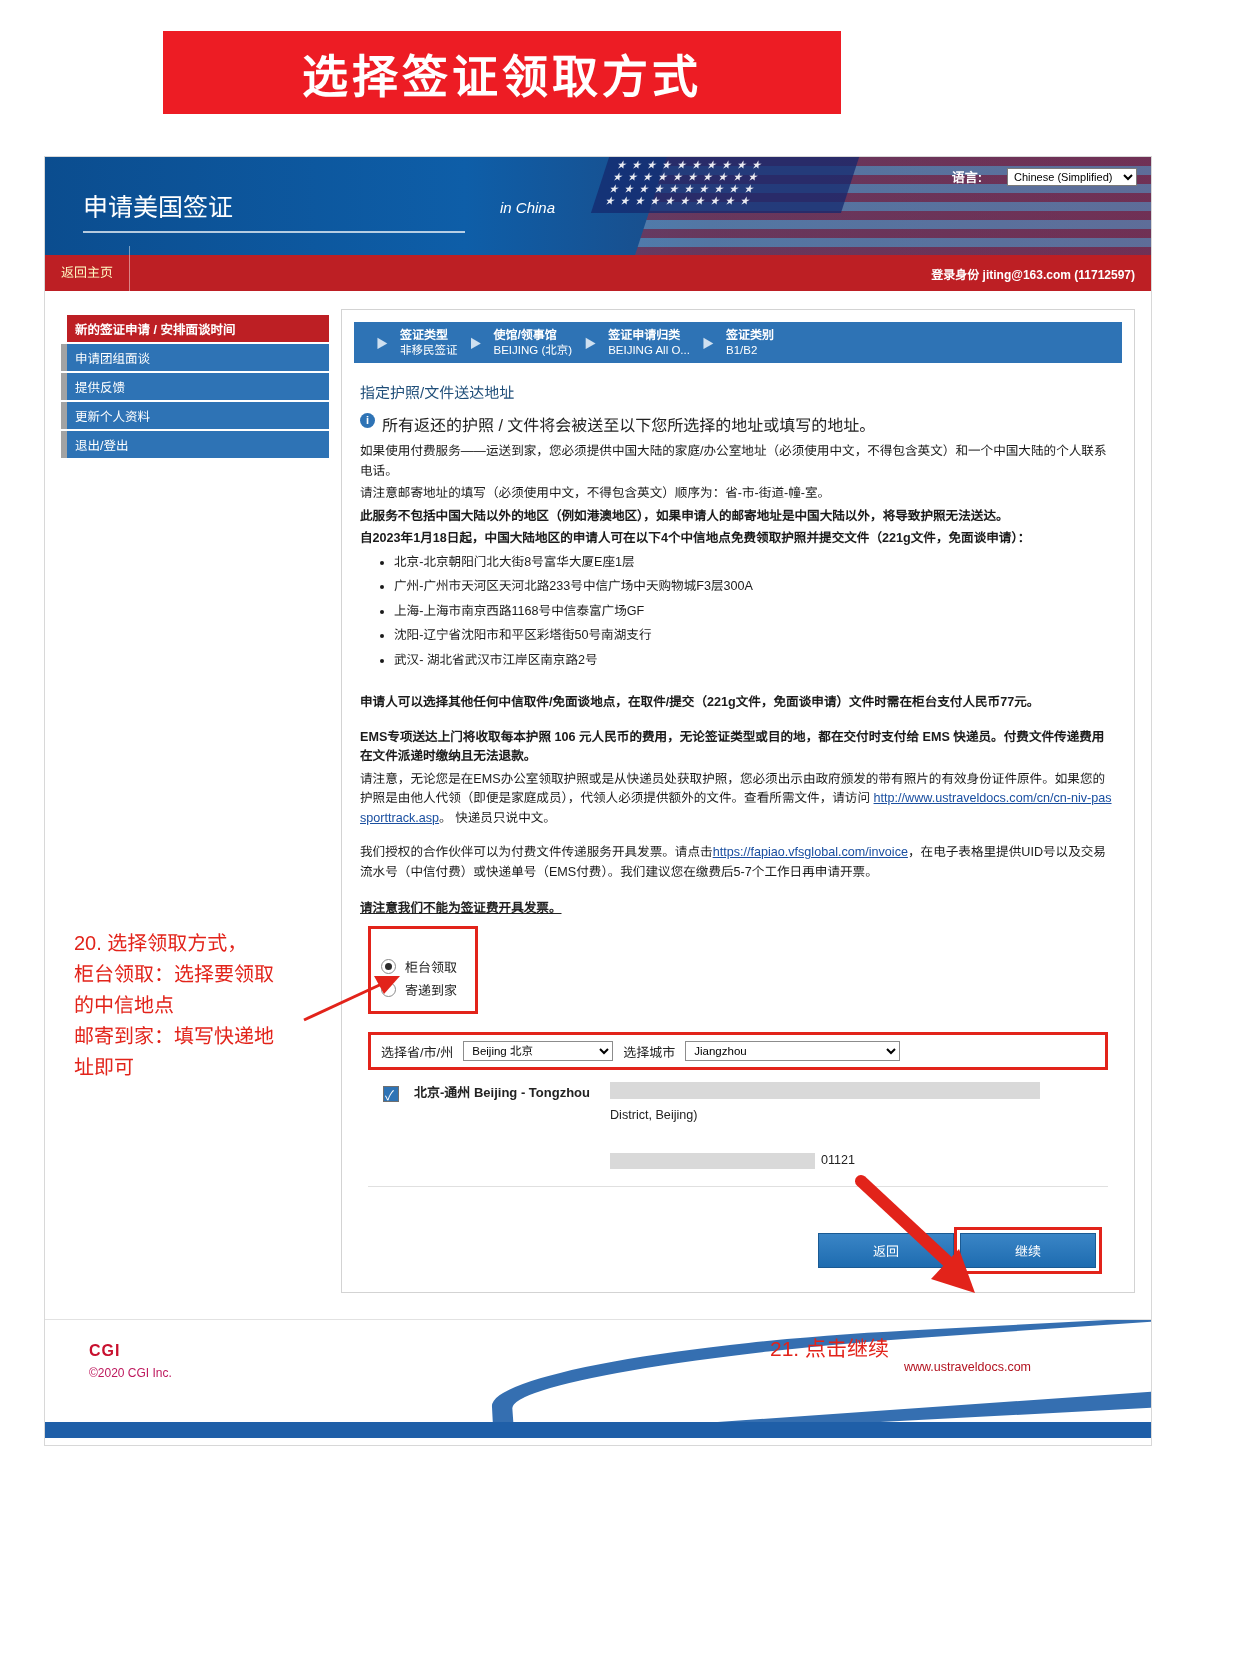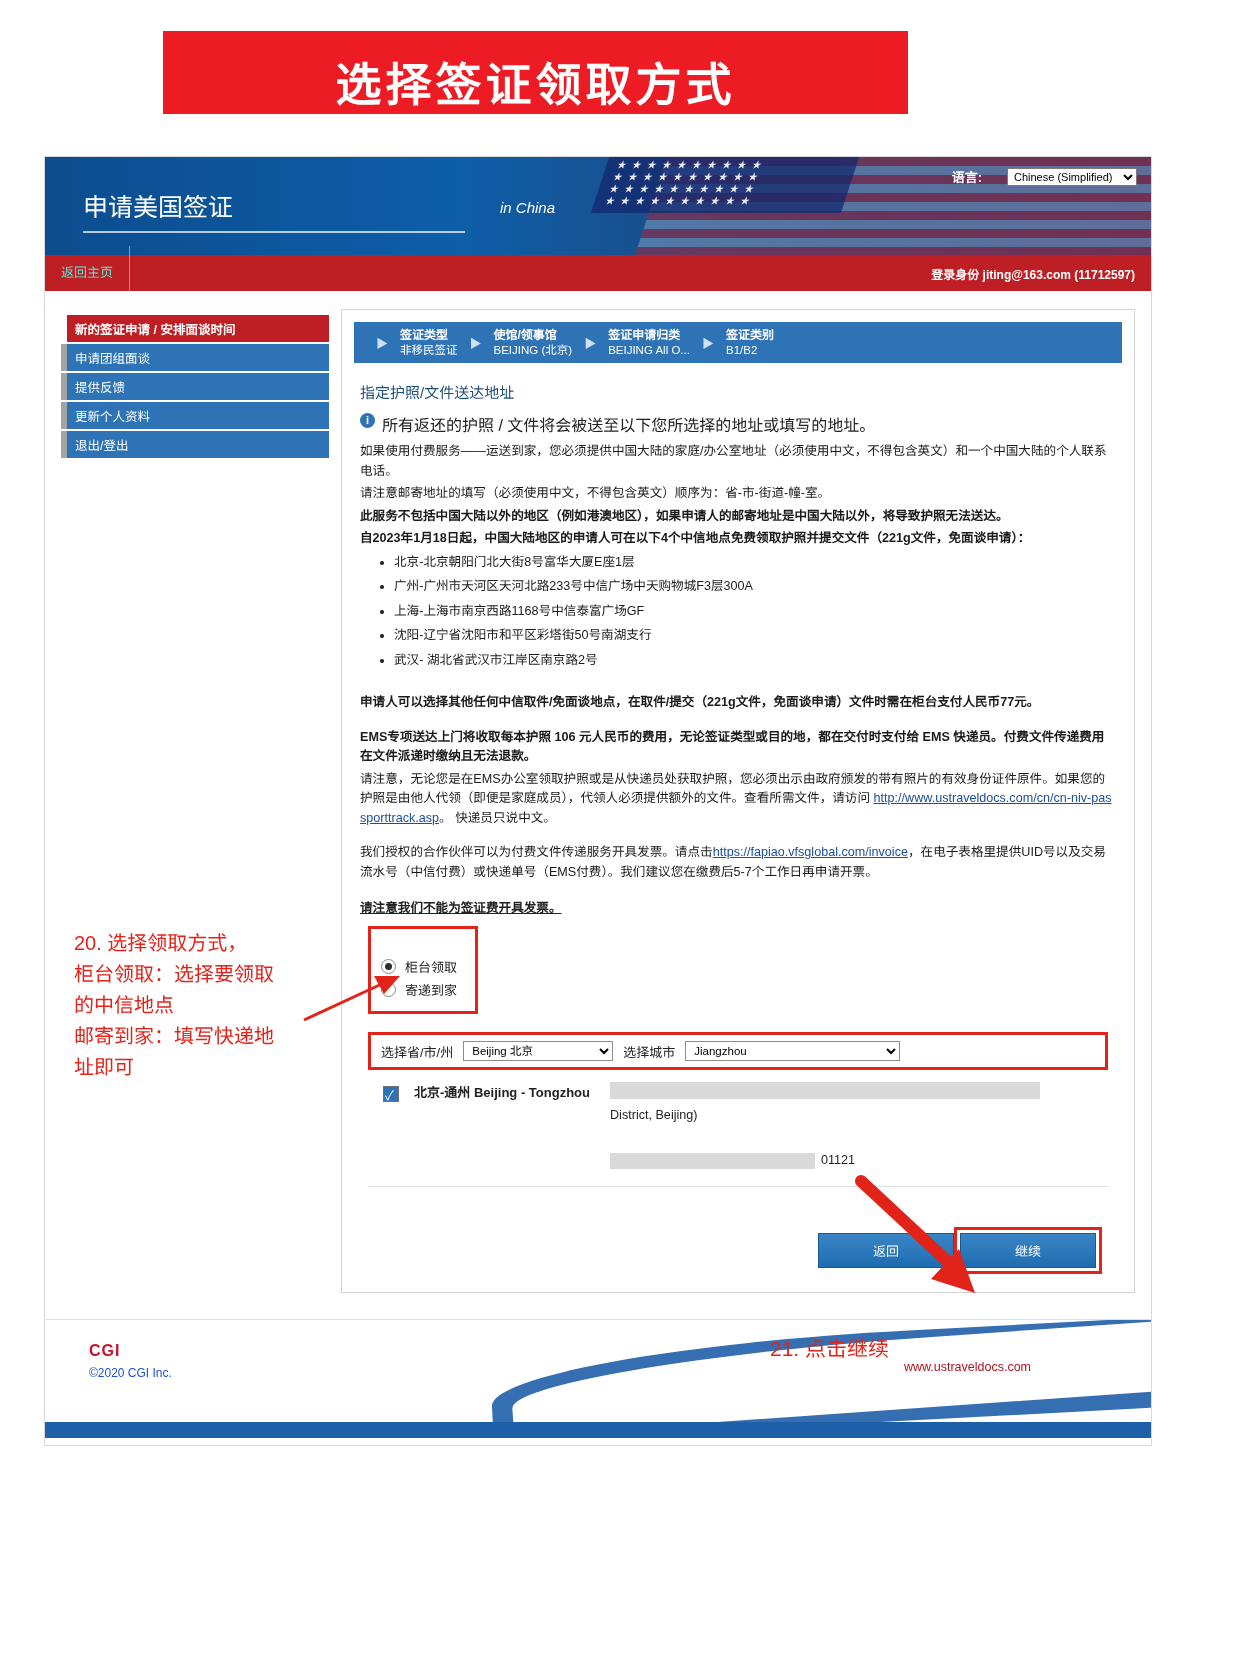--- a/index.html
+++ b/index.html
@@ -14,25 +14,25 @@
     height: 1660px;
     background: #ffffff;
     overflow: hidden;
   }
 
   
   .banner {
     position: absolute;
     left: 163px;
     top: 31px;
-    width: 745px;
+    width: 678px;
     height: 83px;
     background: #ed1c24;
     display: flex;
-    align-items: flex-end;
+    align-items: center;
     justify-content: center;
   }
   .banner-text {
     color: #ffffff;
     font-size: 46px;
     font-weight: bold;
     letter-spacing: 4px;
   }
 
   
@@ -135,21 +135,21 @@
 
   
   .nav-bar {
     position: relative;
     height: 36px;
     background: #bd1f24;
     display: flex;
     align-items: center;
   }
   .nav-home {
-    color: #5eead4;
+    color: #fef9c3;
     font-size: 13px;
     padding: 9px 16px;
     border-right: 1px solid rgba(255,255,255,.45);
     line-height: 36px;
     text-align: center;
   }
   .nav-user {
     position: absolute;
     right: 16px;
     color: #ffffff;
@@ -408,21 +408,21 @@
     position: absolute;
     left: 44px; top: 22px;
     color: #c8102e;
     font-weight: bold;
     font-size: 16px;
     letter-spacing: 1px;
   }
   .cgi-copy {
     position: absolute;
     left: 44px; top: 46px;
-    color: #1d4ed8;
+    color: #be185d;
     font-size: 12px;
   }
   .foot-url {
     position: absolute;
     right: 120px; top: 40px;
     color: #b3121f;
     font-size: 12.5px;
     z-index: 3;
   }
   .wave-blue {

